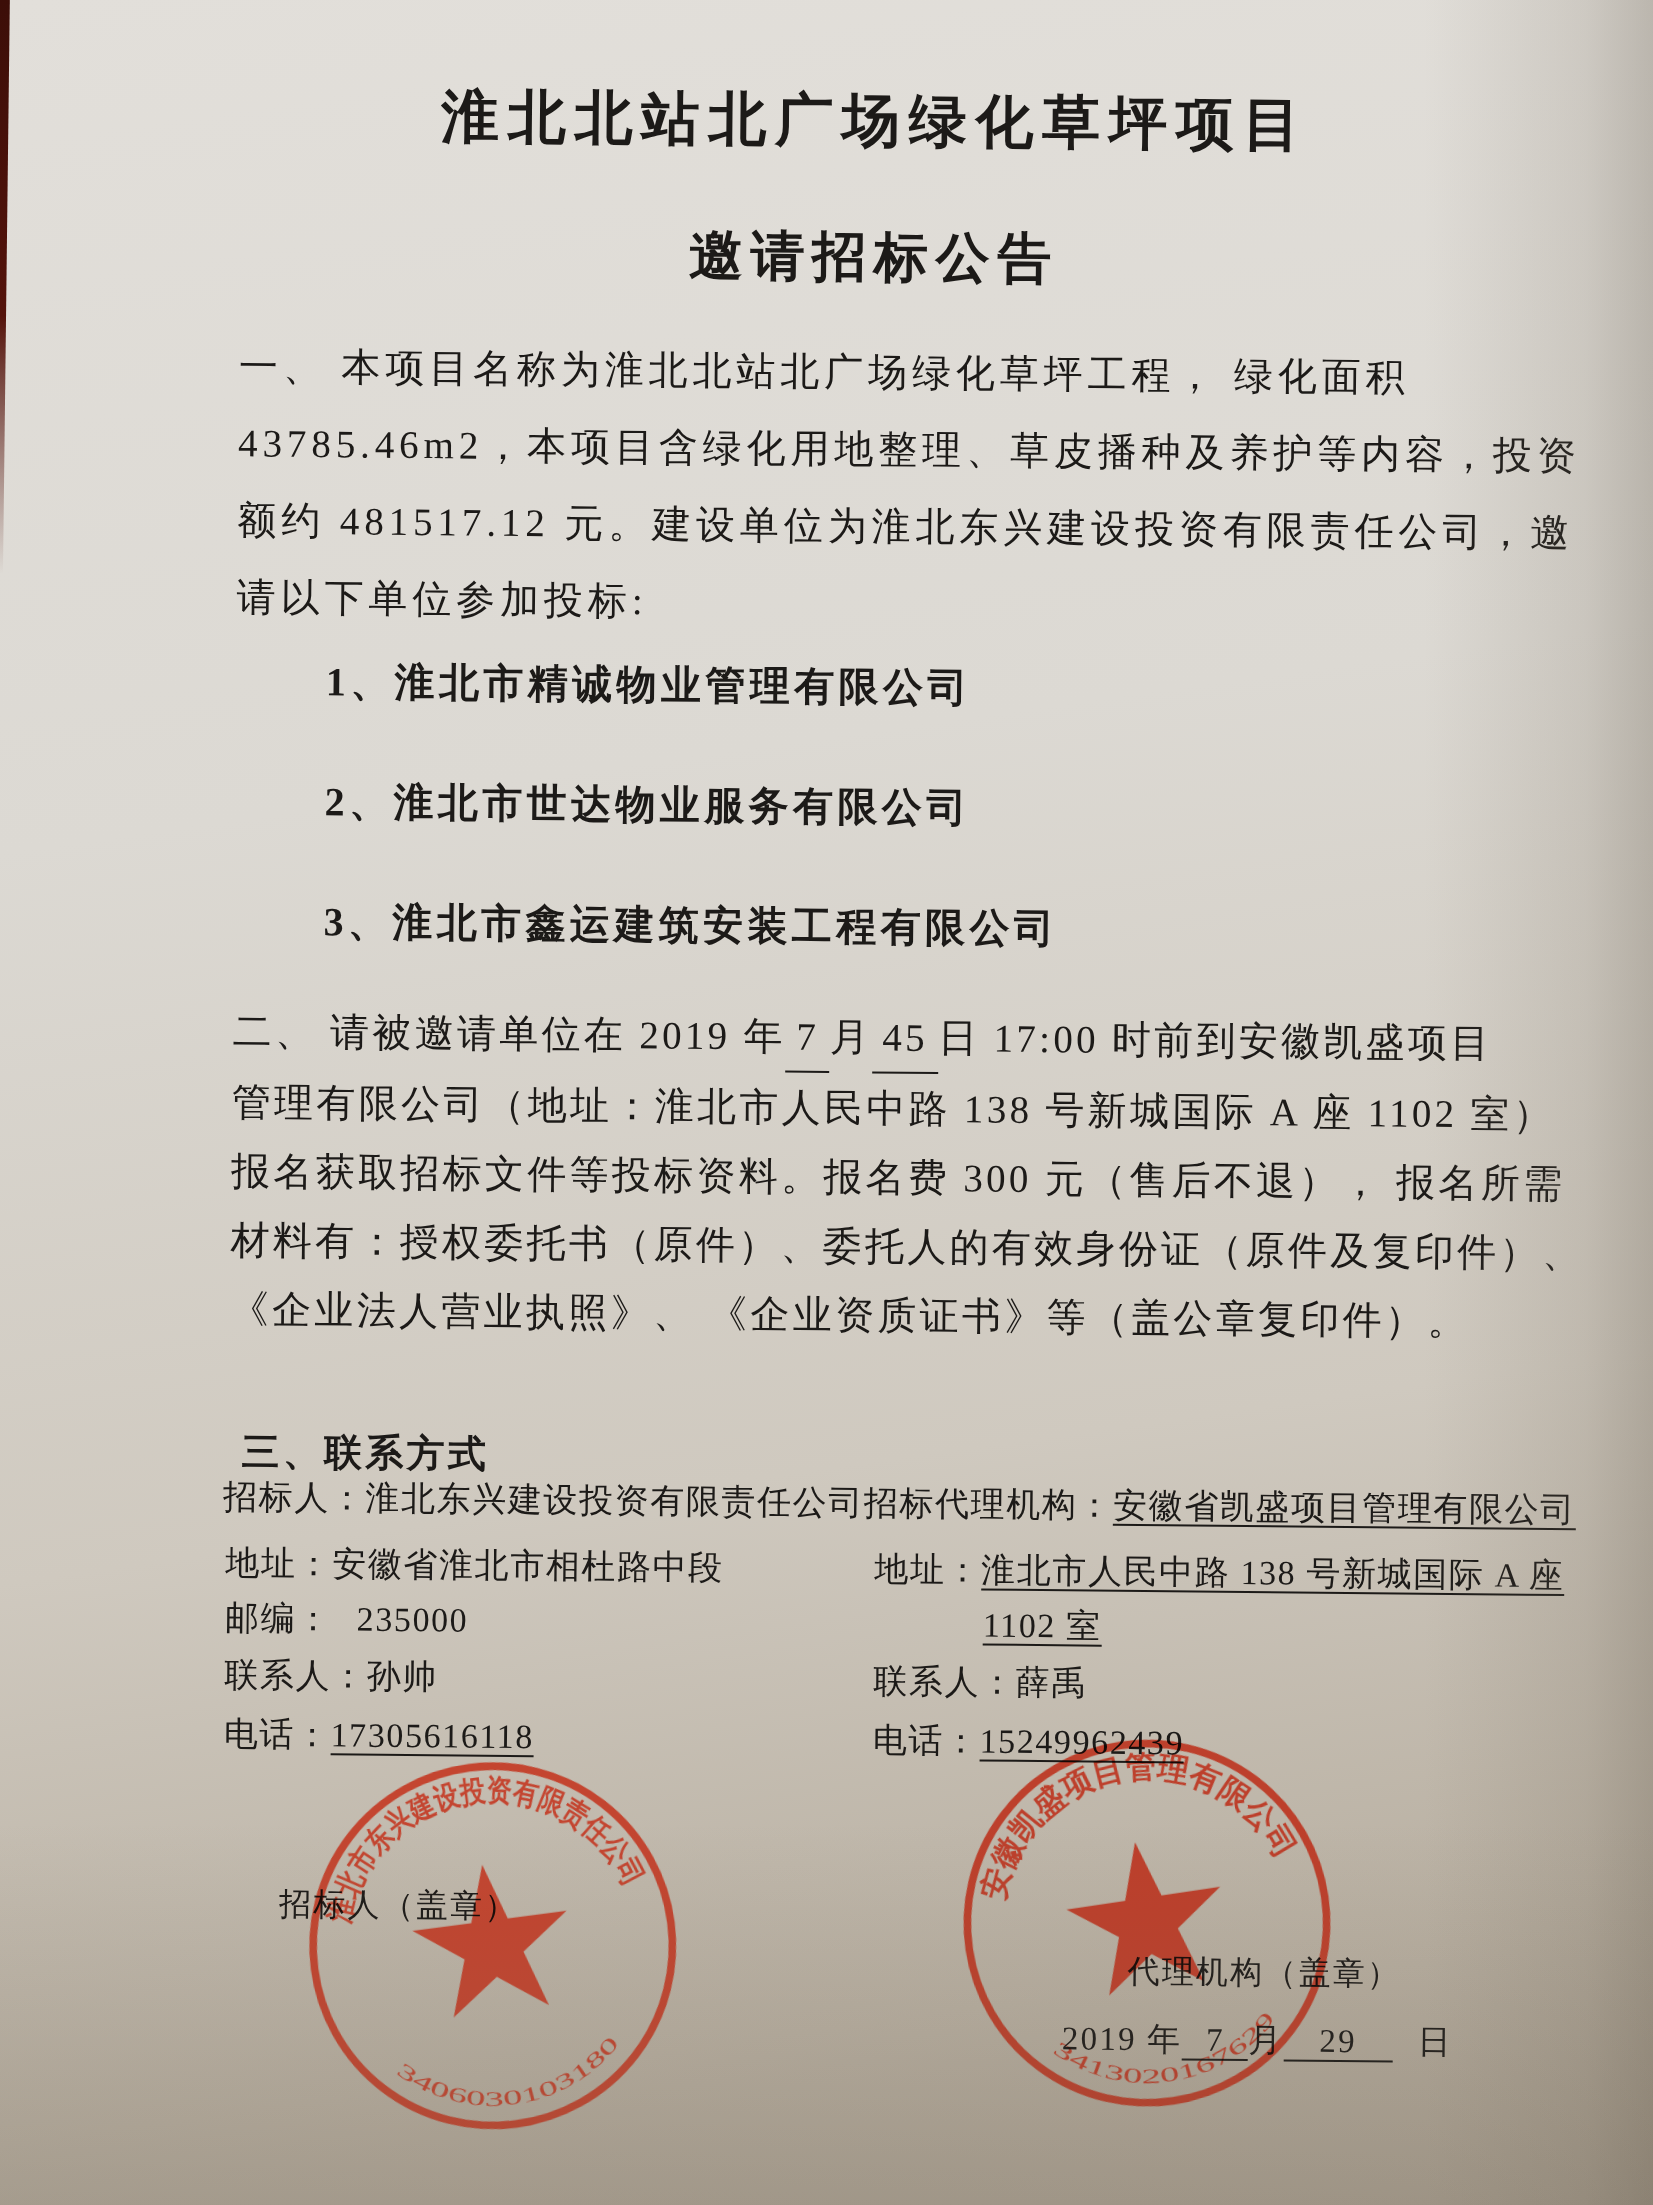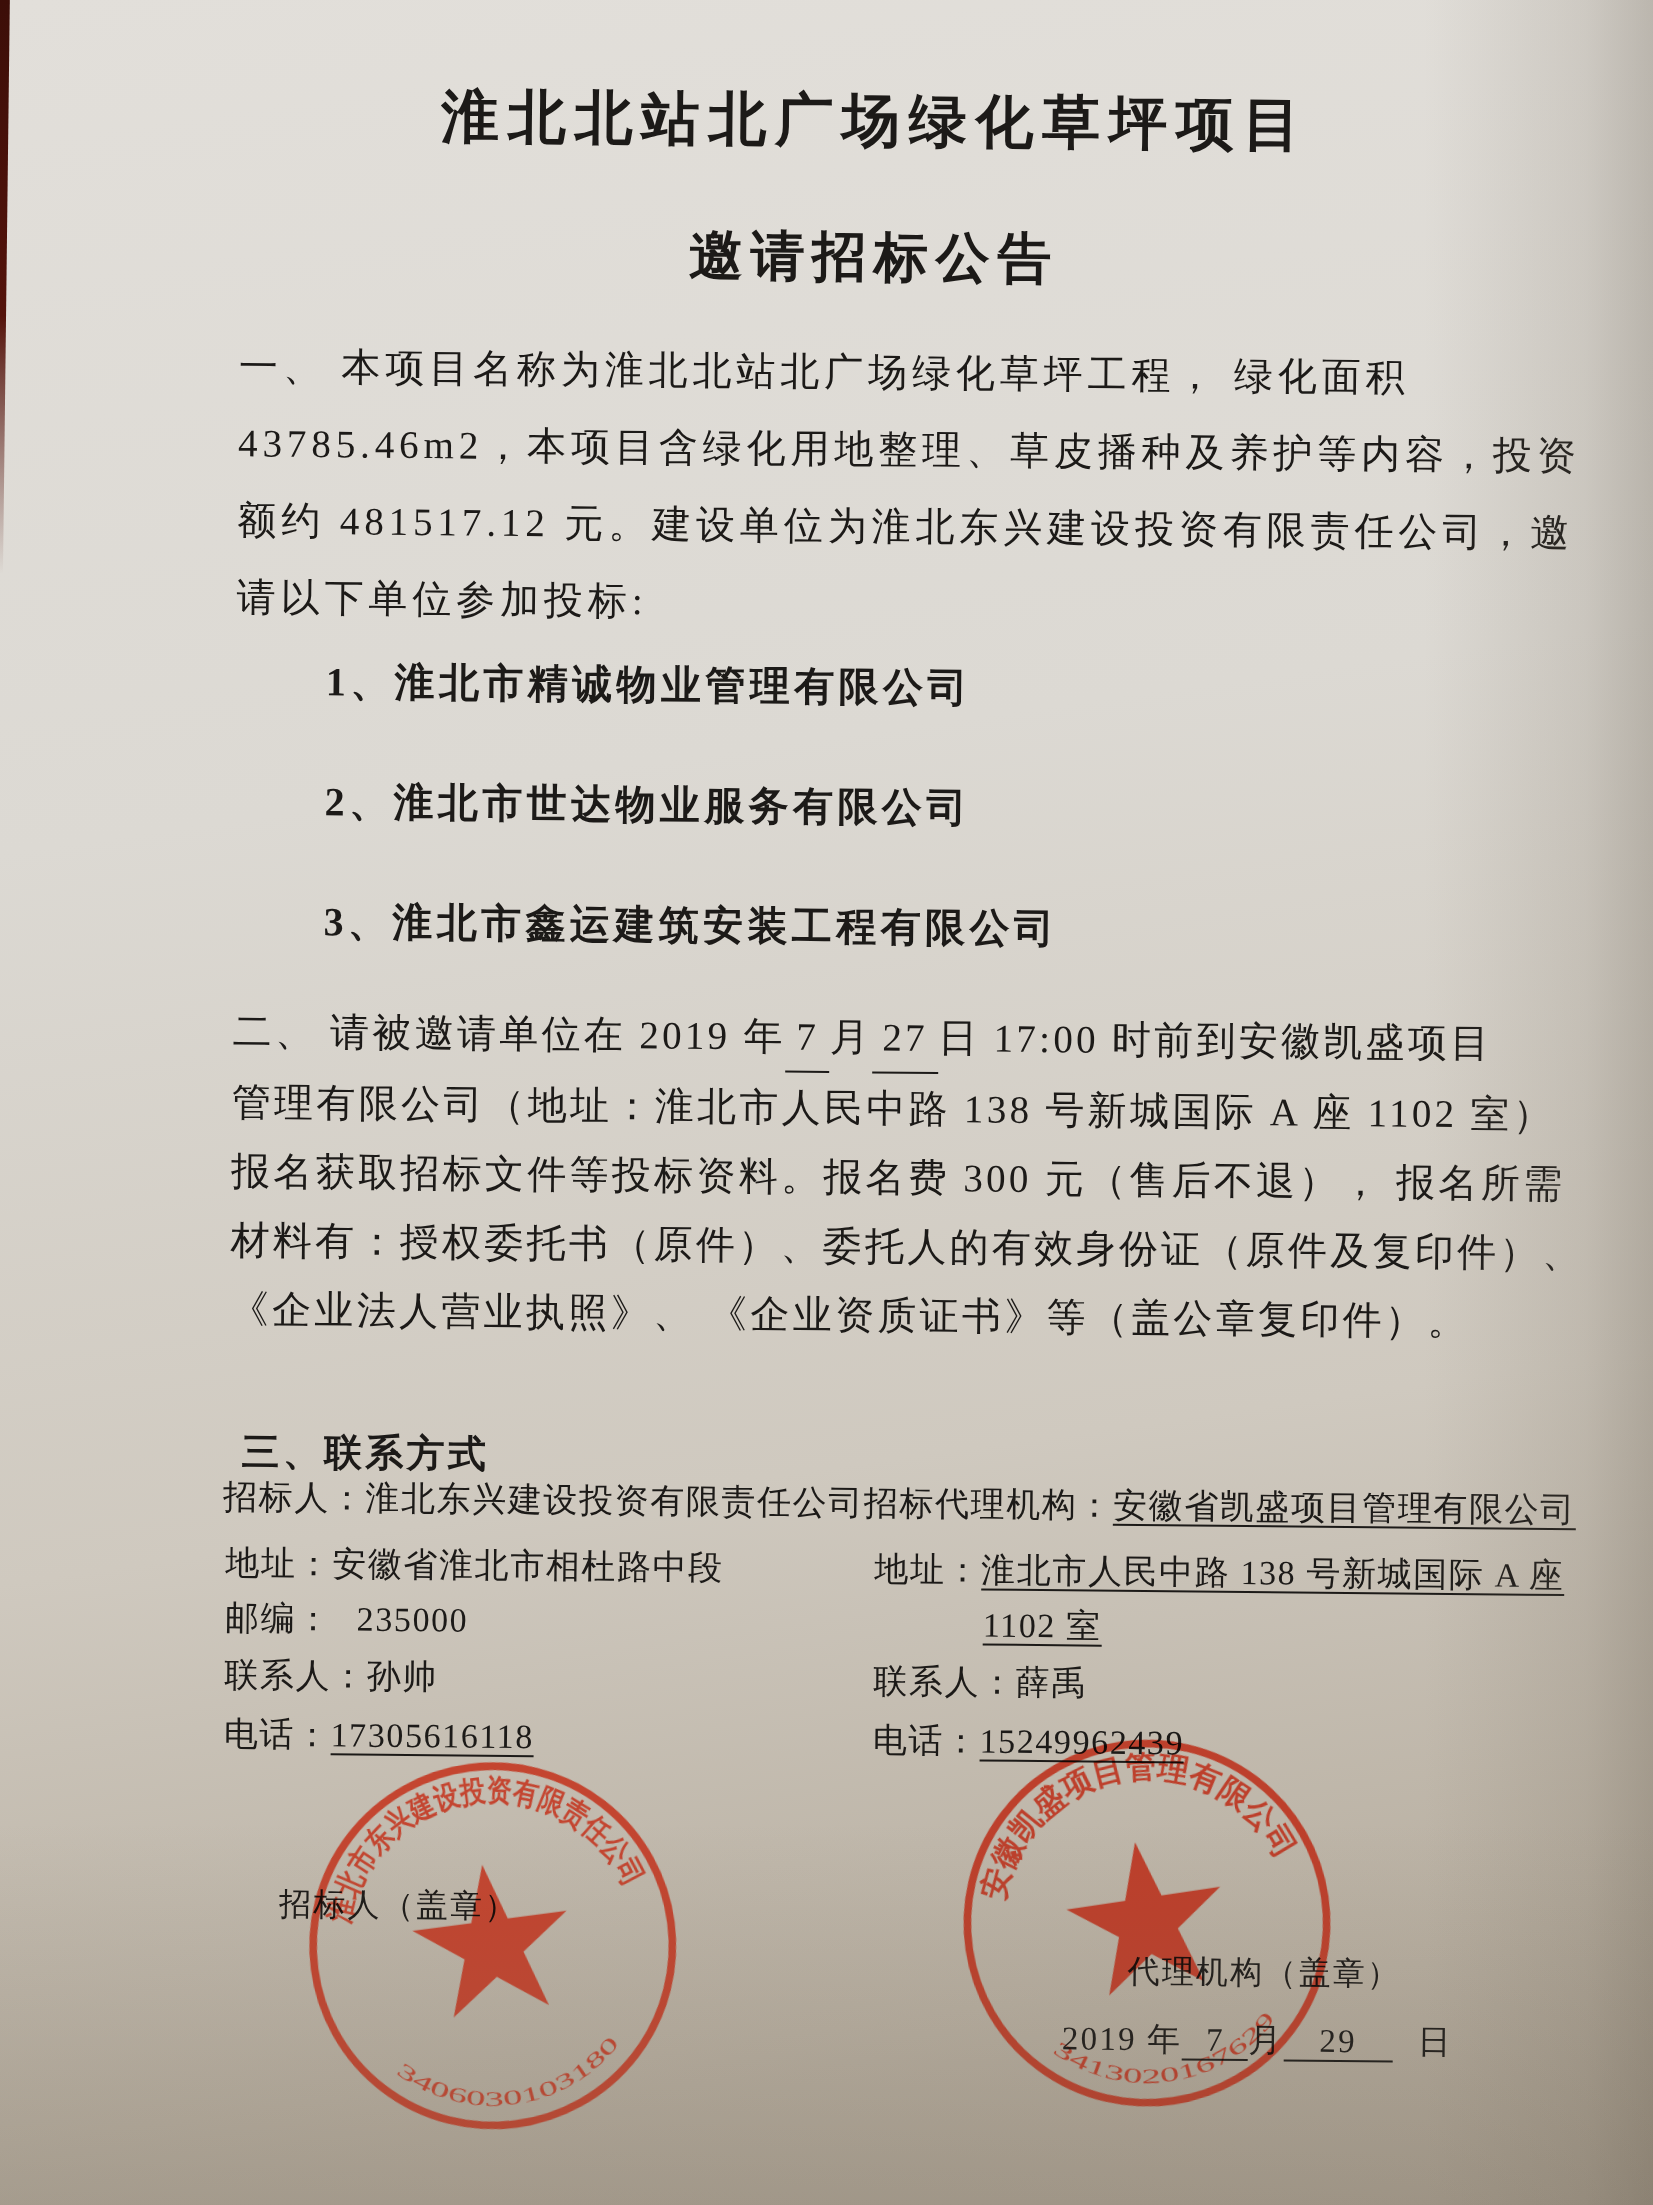--- a/index.html
+++ b/index.html
@@ -72,21 +72,21 @@
       <div>请以下单位参加投标:</div>
     </div>
 
     <div class="bidders">
       <div>1、淮北市精诚物业管理有限公司</div>
       <div>2、淮北市世达物业服务有限公司</div>
       <div>3、淮北市鑫运建筑安装工程有限公司</div>
     </div>
 
     <div class="para p2">
-      <div><span>二、 请被邀请单位在 2019 年</span><span class="u-num w80">7</span><span>月</span><span class="u-num w120">27</span><span>日 17:00 时前到安徽凯盛项目</span></div>
+      <div><span>二、 请被邀请单位在 2019 年</span><span class="u-num w80">7</span><span>月</span><span class="u-num w120">45</span><span>日 17:00 时前到安徽凯盛项目</span></div>
       <div>管理有限公司（地址：淮北市人民中路 138 号新城国际 A 座 1102 室）</div>
       <div>报名获取招标文件等投标资料。报名费 300 元（售后不退）， 报名所需</div>
       <div>材料有：授权委托书（原件）、委托人的有效身份证（原件及复印件）、</div>
       <div>《企业法人营业执照》、 《企业资质证书》等（盖公章复印件）。</div>
     </div>
 
     <div class="s3-header">三、联系方式</div>
 
     <div class="row r-parties">
       <span>招标人：</span><span>淮北东兴建设投资有限责任公司</span><span>招标代理机构：</span><span class="u">安徽省凯盛项目管理有限公司</span>

